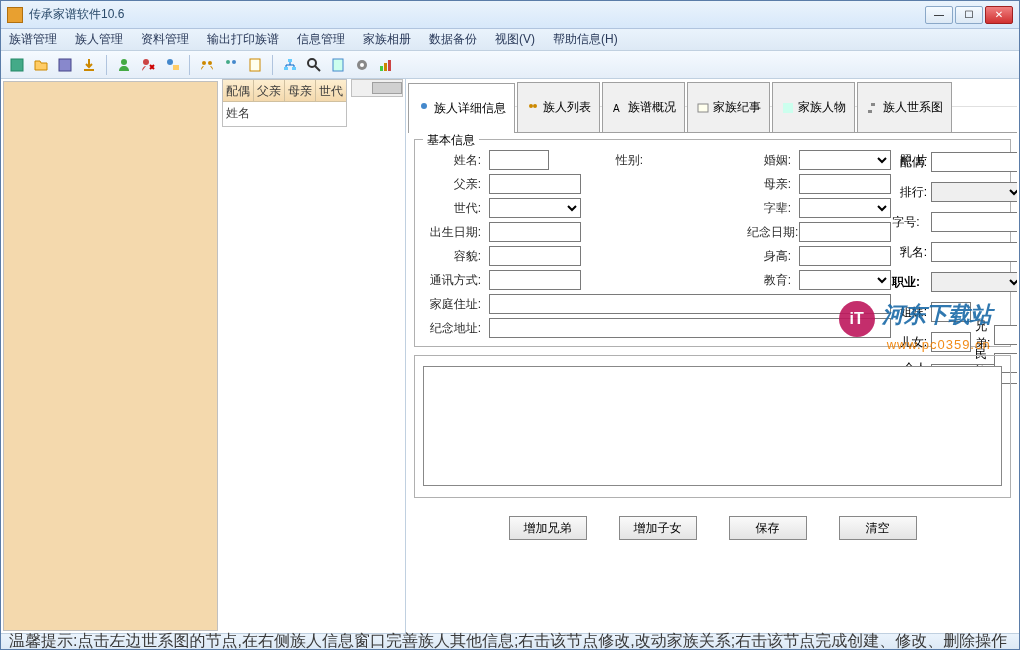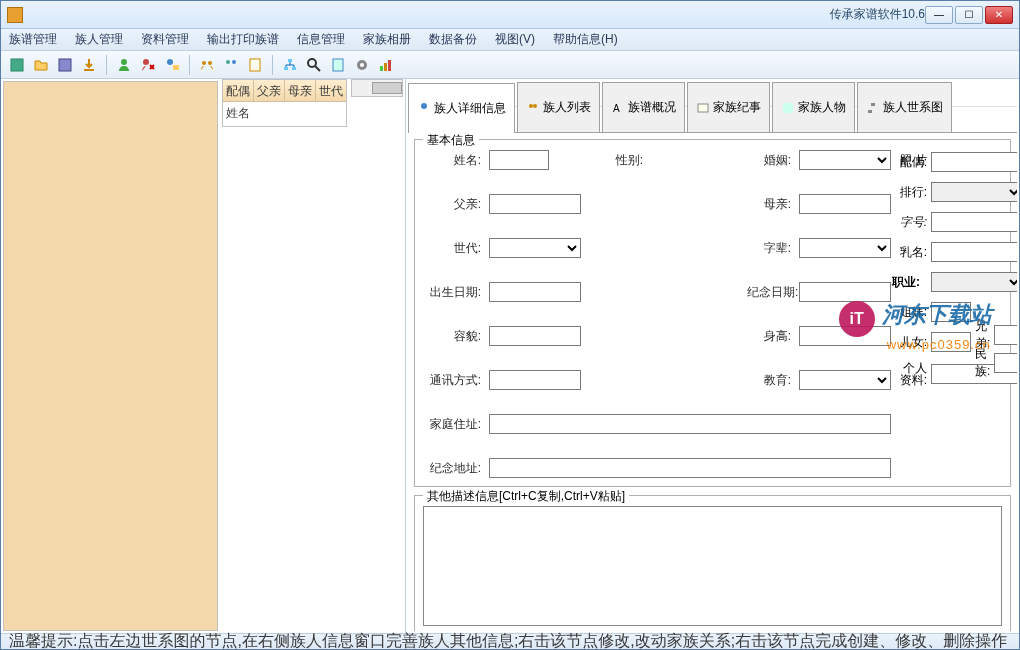--- a/index.html
+++ b/index.html
@@ -1,20 +1,20 @@
 <!DOCTYPE html>
 <html><head>
 <meta charset="utf-8">
 <style>
 * { margin: 0; padding: 0; box-sizing: border-box; }
 body { font-family: "Microsoft YaHei", SimSun, sans-serif; font-size: 12px; background: #d4e5f7; overflow: hidden; }
 .window { width: 1020px; height: 650px; border: 1px solid #5a7ca8; background: #fff; display: flex; flex-direction: column; }
 .titlebar { height: 28px; background: linear-gradient(#eaf3fc, #d7e8fa); display: flex; align-items: center; padding: 0 6px; border-bottom: 1px solid #b0c4de; }
 .titlebar .app-icon { width: 16px; height: 16px; background: #e8a030; border: 1px solid #b07010; margin-right: 6px; }
-.titlebar .title { flex: 1; color: #2a4a6a; font-size: 12px; text-align: right; }
+.titlebar .title { flex: 1; color: #2a4a6a; font-size: 12px; }
 .win-controls { display: flex; gap: 2px; }
 .win-btn { width: 28px; height: 18px; border: 1px solid #8aa8c8; background: linear-gradient(#f5faff,#dde9f5); display: flex; align-items: center; justify-content: center; font-size: 10px; cursor: pointer; border-radius: 2px; }
 .win-btn.close { background: linear-gradient(#f08080,#d03030); color: #fff; border-color: #a02020; }
 .menubar { height: 22px; background: linear-gradient(#eaf3fc,#dde9f5); display: flex; align-items: center; padding: 0 8px; gap: 18px; border-bottom: 1px solid #c0d0e0; color: #2a3a5a; }
 .menubar span { cursor: pointer; }
 .toolbar { height: 28px; background: linear-gradient(#f5faff,#e5eef8); border-bottom: 1px solid #c0d0e0; display: flex; align-items: center; padding: 0 6px; gap: 4px; }
 .tb-icon { width: 20px; height: 20px; border: 1px solid transparent; display: flex; align-items: center; justify-content: center; cursor: pointer; }
 .tb-icon svg { width: 16px; height: 16px; }
 .tb-sep { width: 1px; height: 20px; background: #b0c4de; margin: 0 3px; }
 .content { flex: 1; display: flex; overflow: hidden; }
@@ -28,21 +28,21 @@
 .left-scroll .thumb { width: 30px; height: 12px; background: #d0d0d0; border: 1px solid #a0a0a0; margin-left: 20px; }
 .right-panel { flex: 1; display: flex; flex-direction: column; padding: 2px; }
 .right-toolbar { height: 26px; display: flex; align-items: center; gap: 4px; padding: 0 4px; border-bottom: 1px solid #e0e0e0; }
 .tabs { height: 24px; display: flex; align-items: flex-end; border-bottom: 1px solid #a0a0a0; margin-top: 2px; }
 .tab { padding: 16px 8px; border: 1px solid #a0a0a0; border-bottom: none; margin-right: 2px; background: #f0f0f0; cursor: pointer; display: flex; align-items: center; gap: 3px; font-size: 12px; }
 .tab.active { background: #fff; position: relative; top: 1px; }
 .tab .ticon { width: 14px; height: 14px; display: inline-block; }
 .form-area { flex: 1; padding: 6px; overflow: auto; }
 .fieldset { border: 1px solid #b0b0b0; padding: 10px 8px 8px 8px; margin-bottom: 8px; position: relative; }
 .fieldset .legend { position: absolute; top: -8px; left: 8px; background: #fff; padding: 0 4px; font-size: 12px; }
-.form-grid { display: grid; grid-template-columns: 62px 92px 62px 92px 48px 92px; gap: 24px 4px; align-items: center; }
+.form-grid { display: grid; grid-template-columns: 62px 92px 62px 92px 48px 92px; gap: 4px 4px; align-items: center; }
 .form-grid label { text-align: right; padding-right: 4px; color: #2a2a2a; white-space: nowrap; }
 .form-grid input, .form-grid select { height: 20px; border: 1px solid #7a7a7a; font-size: 12px; padding: 0 2px; width: 100%; }
 .form-grid select { background: #fff; }
 .wide4 { grid-column: span 5; }
 .photo-area { position: absolute; right: 10px; top: 12px; width: 100px; text-align: center; }
 .photo-area .lbls { display: flex; justify-content: space-between; font-size: 12px; margin-bottom: 4px; }
 .desc-box { width: 100%; height: 120px; border: 1px solid #888; resize: none; font-size: 12px; }
 .button-row { display: flex; justify-content: center; gap: 32px; padding: 10px 0 6px 0; }
 .btn { width: 78px; height: 24px; border: 1px solid #888; background: linear-gradient(#fafafa,#e4e4e4); cursor: pointer; font-size: 12px; }
 .statusbar { height: 16px; background: linear-gradient(#eaf3fc,#dde9f5); border-top: 1px solid #c0d0e0; display: flex; align-items: center; padding: 1px 8px; color: #3a3a3a; font-size: 16px; }
@@ -312,21 +312,21 @@
 
             <label>纪念地址:</label>
             <input class="wide4" style="">
           </div>
 
           <div style="position:absolute; left:470px; top:12px; display:grid; grid-template-columns:42px 92px; gap:10px 4px; align-items:center;">
             <label style="text-align:right;">配偶:</label>
             <input style="height: 20px; border: 1px solid rgb(122, 122, 122);">
             <label style="text-align:right;">排行:</label>
             <select style="height:20px;border:1px solid #7a7a7a;"></select>
-            <label style="text-align:right;font-style:italic;">字号:</label>
+            <label style="text-align:center;">字号:</label>
             <input style="height: 20px; border: 1px solid rgb(122, 122, 122);">
             <label style="text-align:right;">乳名:</label>
             <input style="height: 20px; border: 1px solid rgb(122, 122, 122);">
             <label style="text-align:center;font-weight:bold;">职业:</label>
             <select style="height:20px;border:1px solid #7a7a7a;"></select>
             <label style="text-align:right;">姐妹:</label>
             <input style="height: 20px; border: 1px solid rgb(122, 122, 122); width: 40px;">
             <label style="text-align:right;">儿女:</label>
             <input style="height: 20px; border: 1px solid rgb(122, 122, 122); width: 40px;">
             <label style="text-align:right;white-space:pre-line;line-height:1;">个人
@@ -337,24 +337,29 @@
             <label>兄弟:</label>
             <input style="height: 20px; border: 1px solid rgb(122, 122, 122); width: 28px;">
           </div>
           <div style="position:absolute; left:560px; top:206px; display:flex; align-items:center; gap:4px;">
             <label>民族:</label>
             <input style="height: 20px; border: 1px solid rgb(122, 122, 122); width: 28px;">
           </div>
         </div>
 
         <div class="fieldset">
-          <div class="legend">其他描述信息[Ctrl+C复制,Ctrl+V粘贴]</div>
           <textarea class="desc-box" style=""></textarea>
         </div>
 
+        <div class="button-row">
+          <button class="btn">增加兄弟</button>
+          <button class="btn">增加子女</button>
+          <button class="btn">保存</button>
+          <button class="btn">清空</button>
+        </div>
       </div>
     </div>
   </div>
 
   <div class="statusbar">
     <span>温馨提示:点击左边世系图的节点,在右侧族人信息窗口完善族人其他信息;右击该节点修改,改动家族关系;右击该节点完成创建、修改、删除操作</span>
   </div>
 </div>
 
 <div class="watermark">

